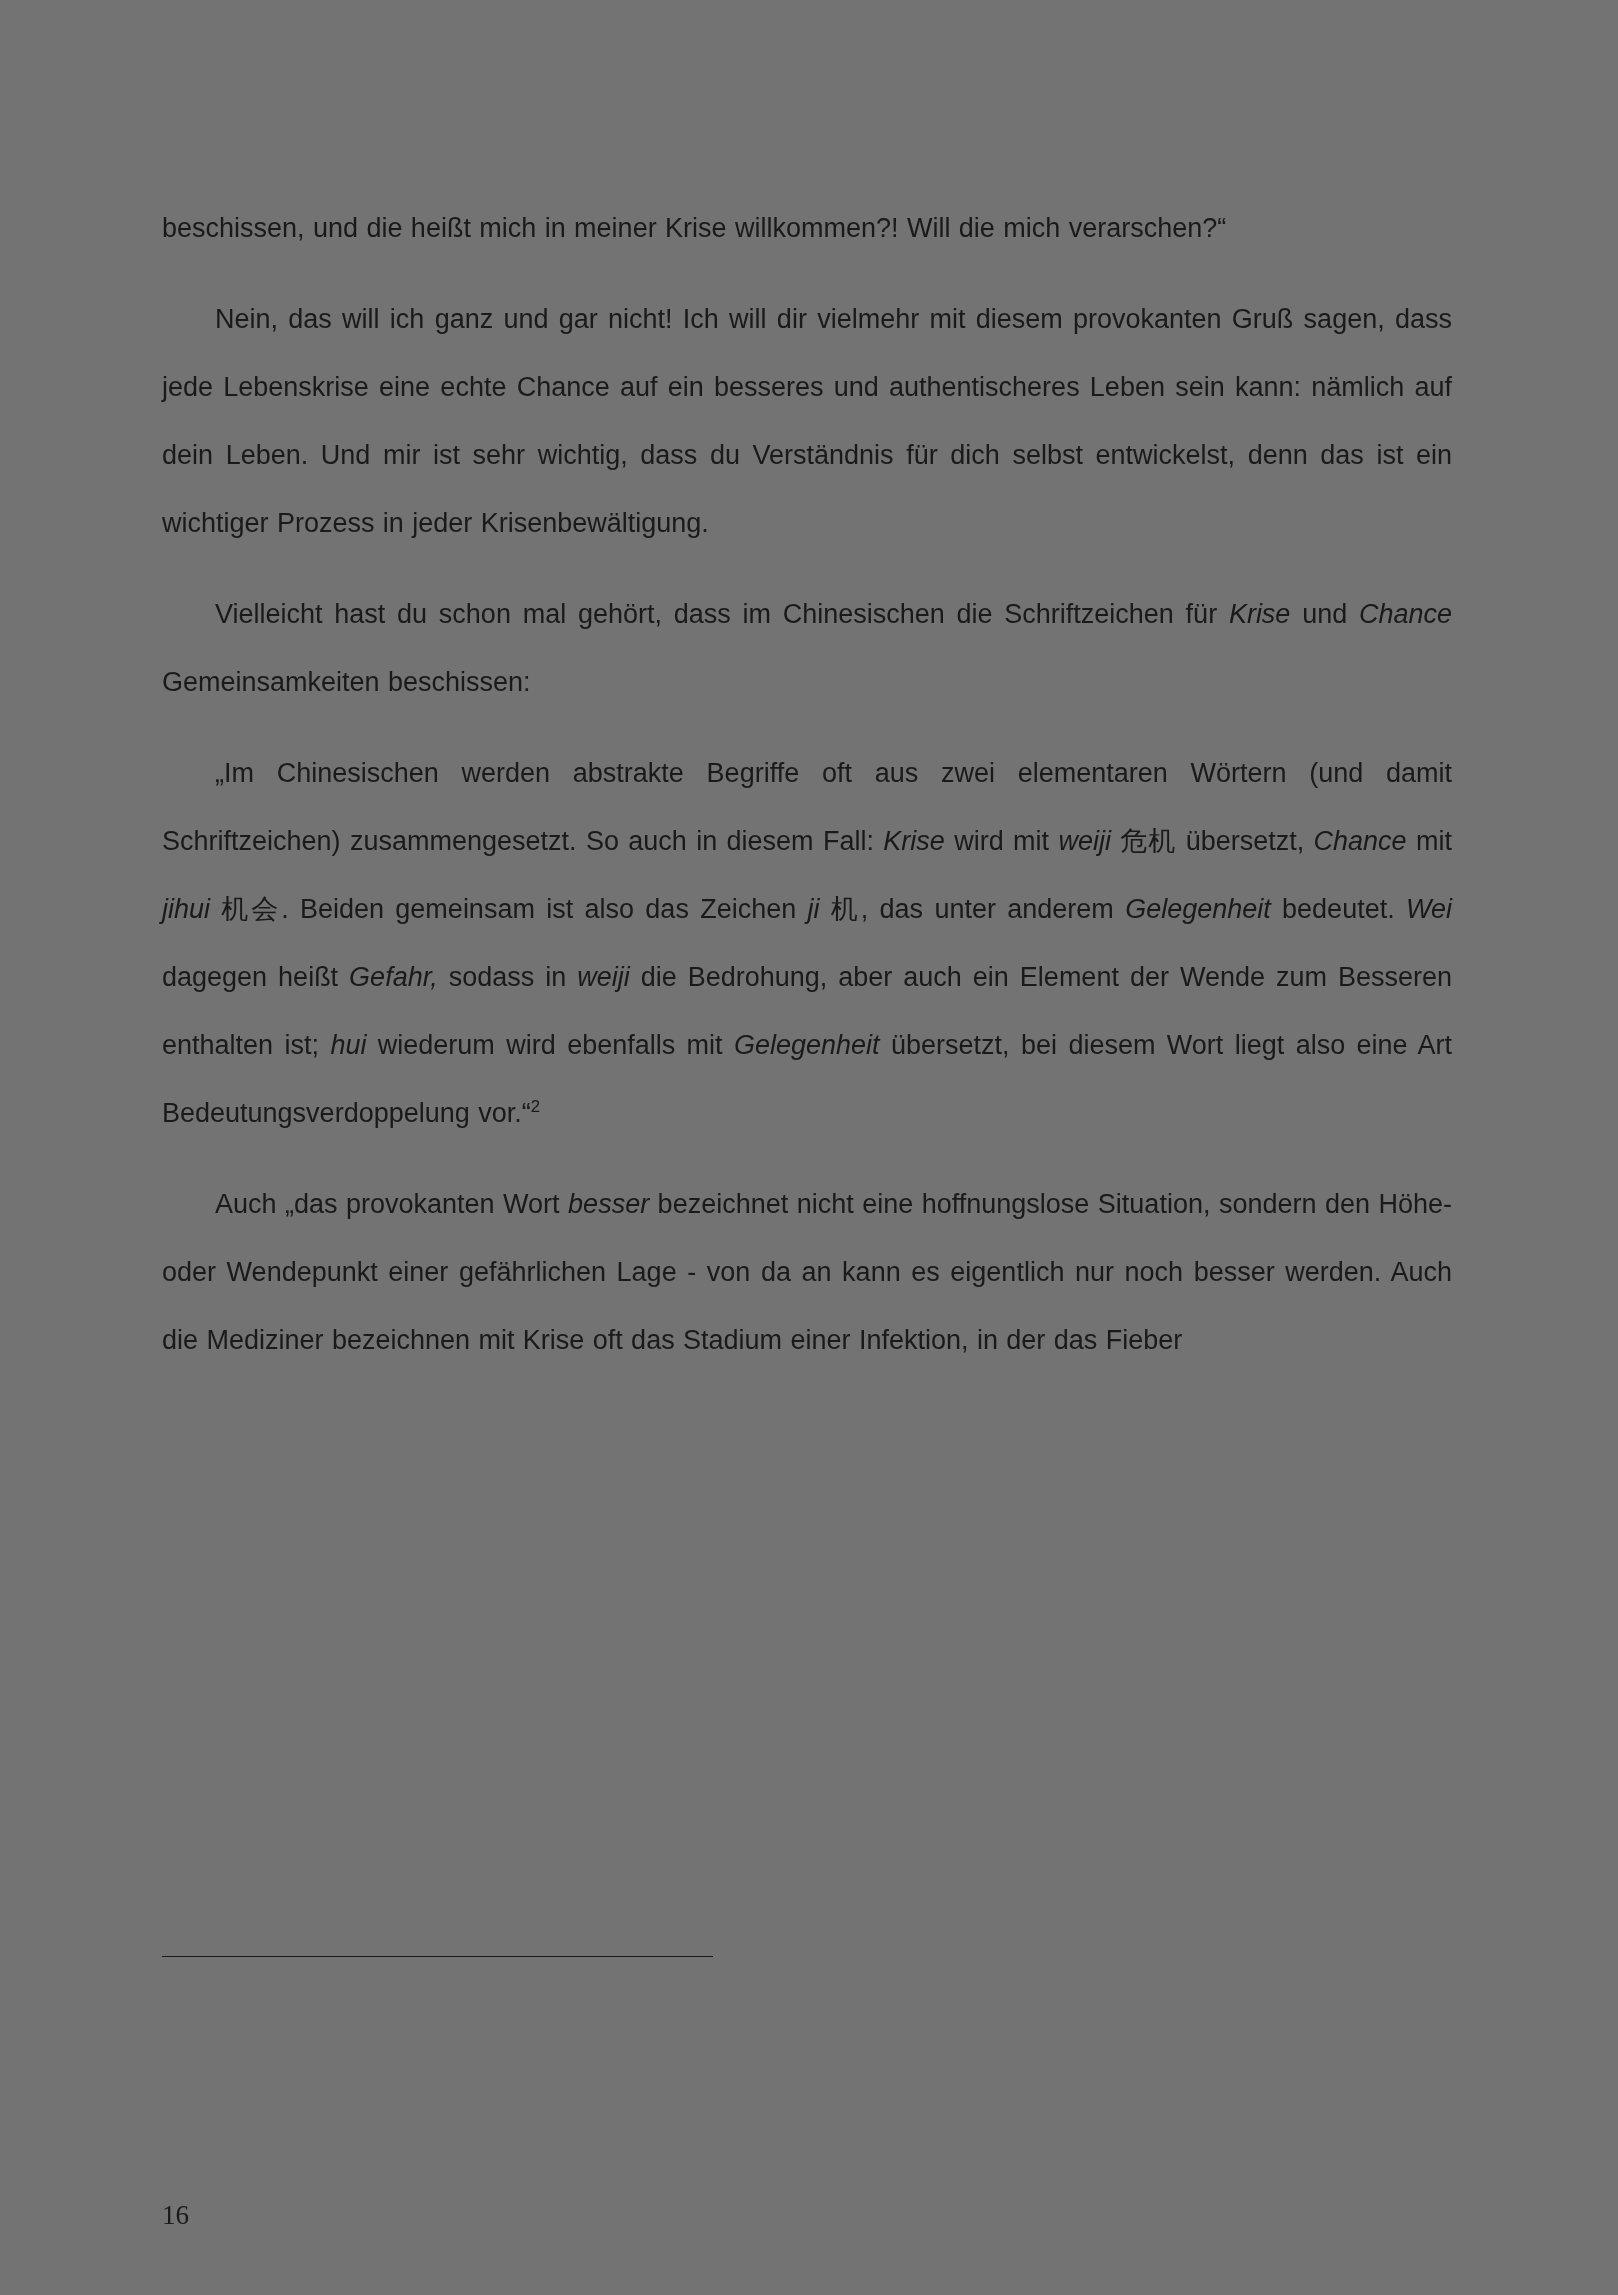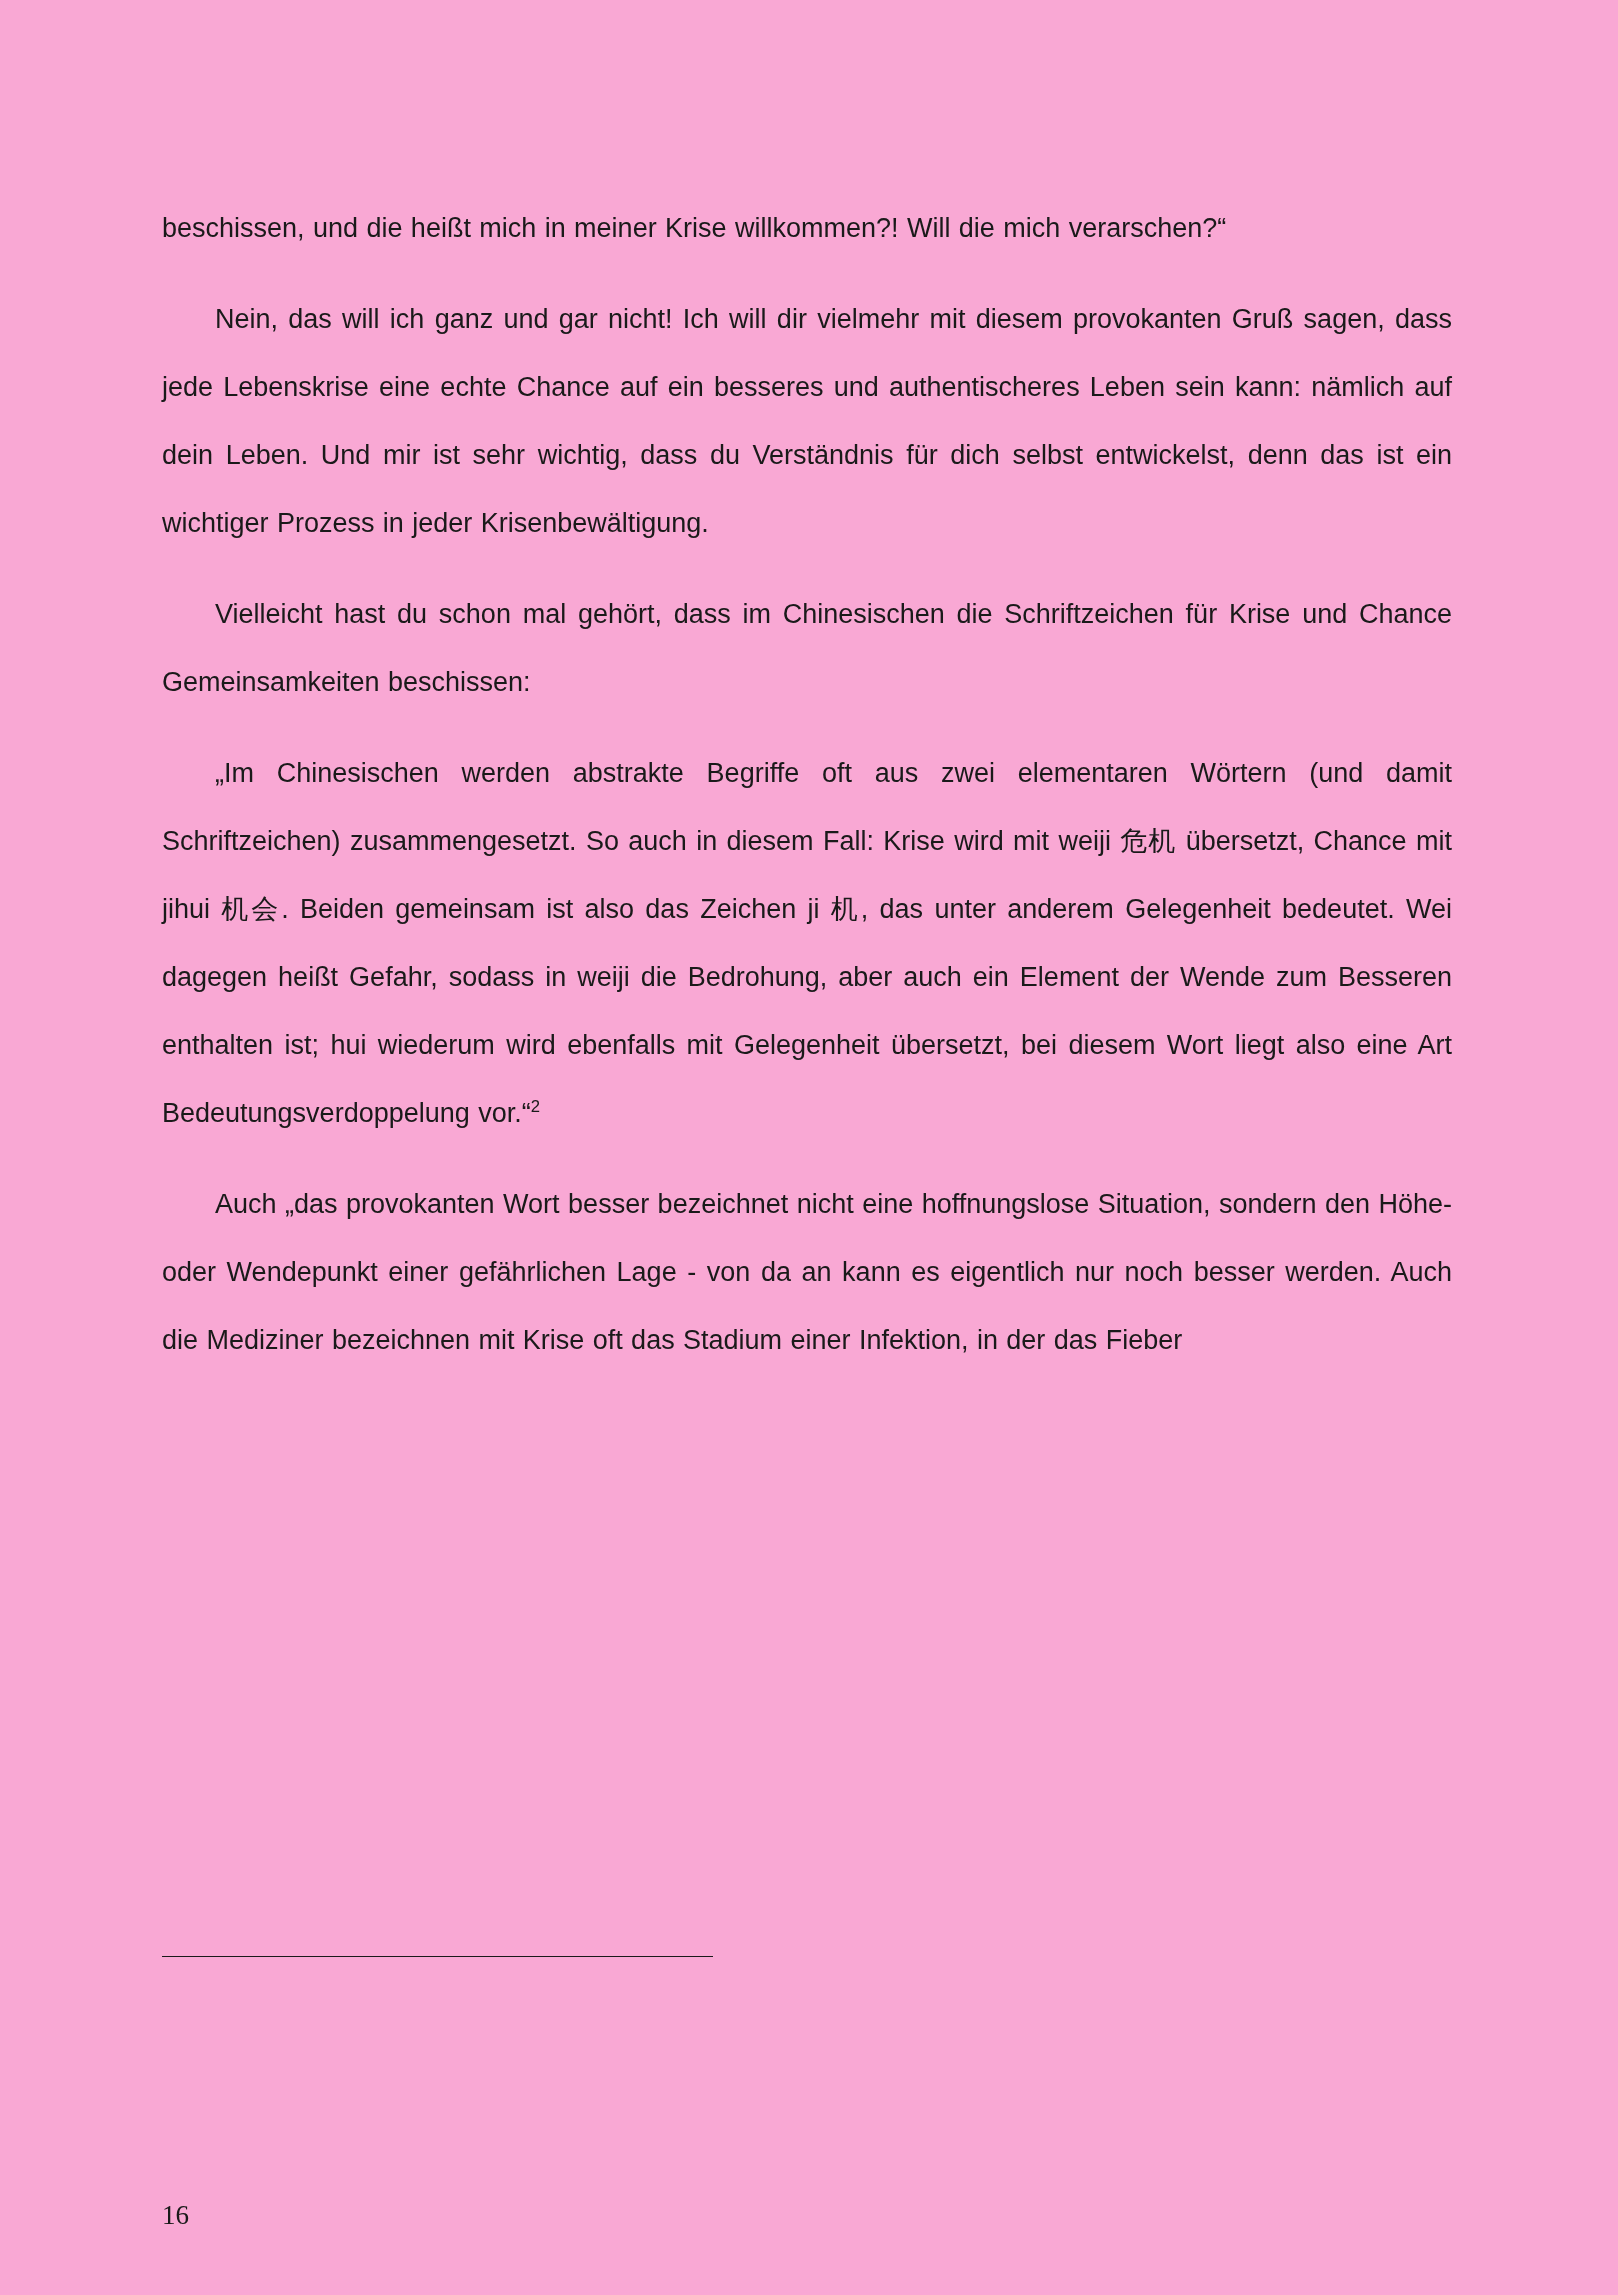--- a/index.html
+++ b/index.html
@@ -4,21 +4,21 @@
 <style>
   html, body {
     margin: 0;
     padding: 0;
     background: #e8e8e8;
   }
   .page {
     position: relative;
     width: 1618px;
     height: 2295px;
-    background: #f9a8d4;
+    background: #737373;
     font-family: "Liberation Sans", sans-serif;
     color: #1a1a1a;
     overflow: hidden;
   }
   .content {
     position: absolute;
     left: 162px;
     top: 194px;
     width: 1290px;
   }
@@ -26,20 +26,21 @@
     font-size: 27px;
     line-height: 68px;
     text-align: justify;
     margin: 0 0 23px 0;
     word-spacing: 0.9px;
   }
   .para.indent {
     text-indent: 53px;
   }
   .para .it {
+    font-style: italic;
   }
   .para .ul {
     text-decoration-thickness: 1.4px;
     text-underline-offset: 4.2px;
   }
   .para sup {
     font-size: 16.7px;
     line-height: 0;
     vertical-align: super;
   }

